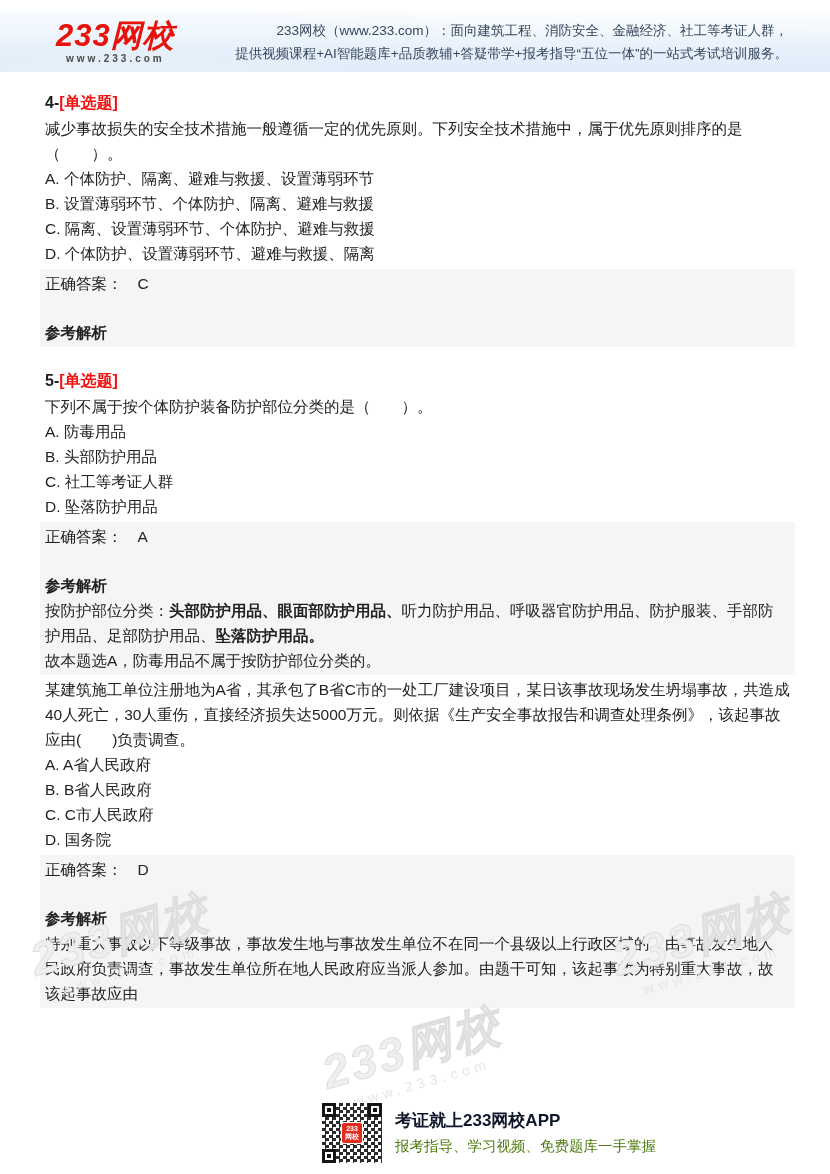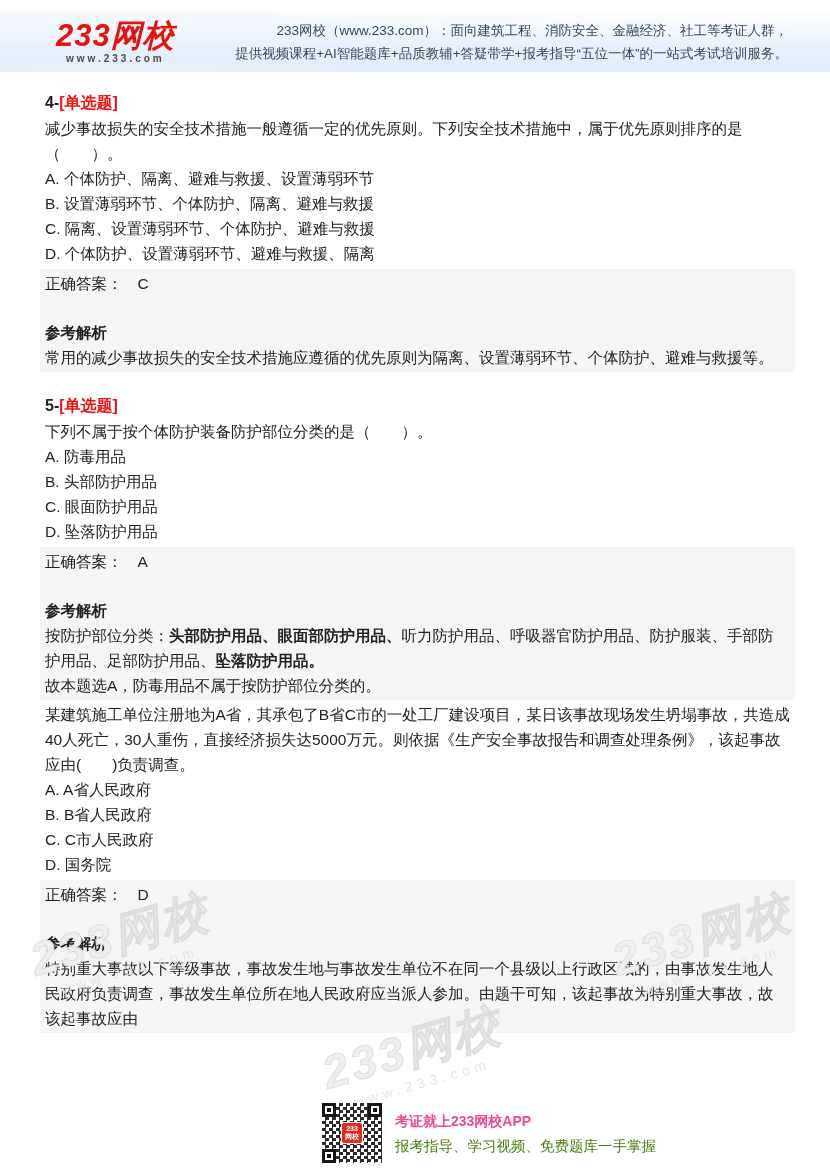--- a/index.html
+++ b/index.html
@@ -56,21 +56,21 @@
   .qr .finder { position:absolute; width:14px; height:14px; border:3px solid #151515; background:#fff; }
   .qr .finder::after { content:""; position:absolute; inset:2px; background:#151515; }
   .qr .f-tl { top:0; left:0; }
   .qr .f-tr { top:0; right:0; }
   .qr .f-bl { bottom:0; left:0; }
   .qr-badge {
     position:absolute; inset:19px; background:#e02b1d; border:1.5px solid #ffffff; border-radius:3px;
     color:#fff; font-size:7px; font-weight:bold; line-height:8px;
     display:flex; flex-direction:column; align-items:center; justify-content:center;
   }
-  .footer-title { font-size:14px; font-weight:bold; color:#ec4899; line-height:22px; }
+  .footer-title { font-size:17px; font-weight:bold; color:#0f172a; line-height:22px; }
   .footer-sub { font-size:14.5px; color:#4d7c0f; margin-top:5px; }
 </style>
 </head>
 <body>
 
 <div class="header">
   <div class="logo">
     <div class="logo-main">233网校</div>
     <div class="logo-sub">www.233.com</div>
   </div>
@@ -85,30 +85,29 @@
   <section>
     <div class="q-title"><span>4-</span><span class="q-tag">[单选题]</span></div>
     <div class="line stem">减少事故损失的安全技术措施一般遵循一定的优先原则。下列安全技术措施中，属于优先原则排序的是（　　）。</div>
     <div class="line">A. 个体防护、隔离、避难与救援、设置薄弱环节</div>
     <div class="line">B. 设置薄弱环节、个体防护、隔离、避难与救援</div>
     <div class="line">C. 隔离、设置薄弱环节、个体防护、避难与救援</div>
     <div class="line">D. 个体防护、设置薄弱环节、避难与救援、隔离</div>
     <div class="answer-box">
       <div class="line"><span>正确答案：</span><span class="answer-value">C</span></div>
       <div class="line analysis-title">参考解析</div>
-      <div class="line analysis-line"><span>常用的减少事故损失的安全技术措施应遵循的优先原则为隔离、设置薄弱环节、个体防护、避难与救援等。</span></div>
     </div>
   </section>
 
   <section>
     <div class="q-title tight"><span>5-</span><span class="q-tag">[单选题]</span></div>
     <div class="line stem">下列不属于按个体防护装备防护部位分类的是（　　）。</div>
     <div class="line">A. 防毒用品</div>
     <div class="line">B. 头部防护用品</div>
-    <div class="line">C. 眼面防护用品</div>
+    <div class="line">C. 社工等考证人群</div>
     <div class="line">D. 坠落防护用品</div>
     <div class="answer-box">
       <div class="line"><span>正确答案：</span><span class="answer-value">A</span></div>
       <div class="line analysis-title">参考解析</div>
       <div class="line analysis-line"><span>按防护部位分类：</span><span class="b">头部防护用品、眼面部防护用品、</span><span>听力防护用品、呼吸器官防护用品、防护服装、手部防护用品、足部防护用品、</span><span class="b">坠落防护用品。</span></div>
       <div class="line analysis-line"><span>故本题选A，防毒用品不属于按防护部位分类的。</span></div>
     </div>
   </section>
 
   <section>

